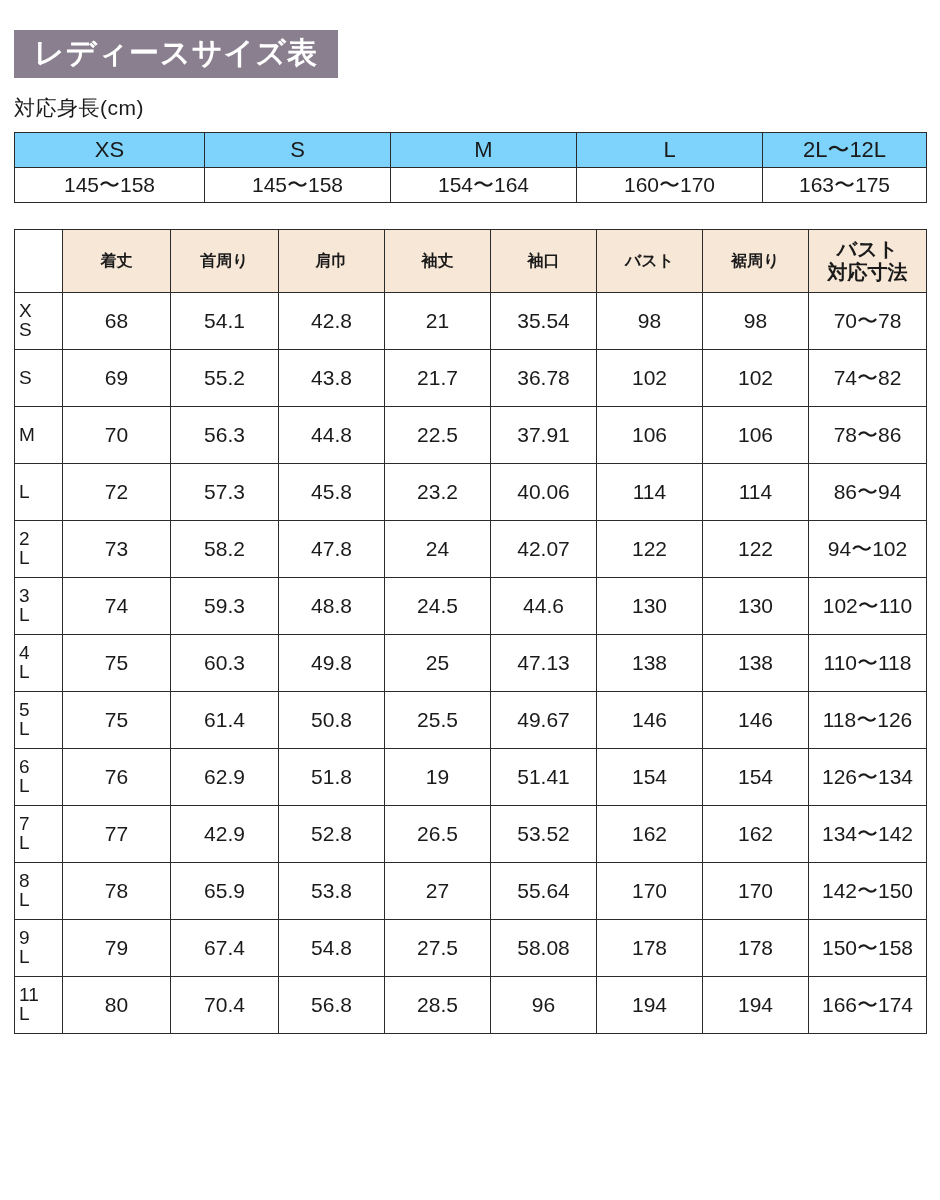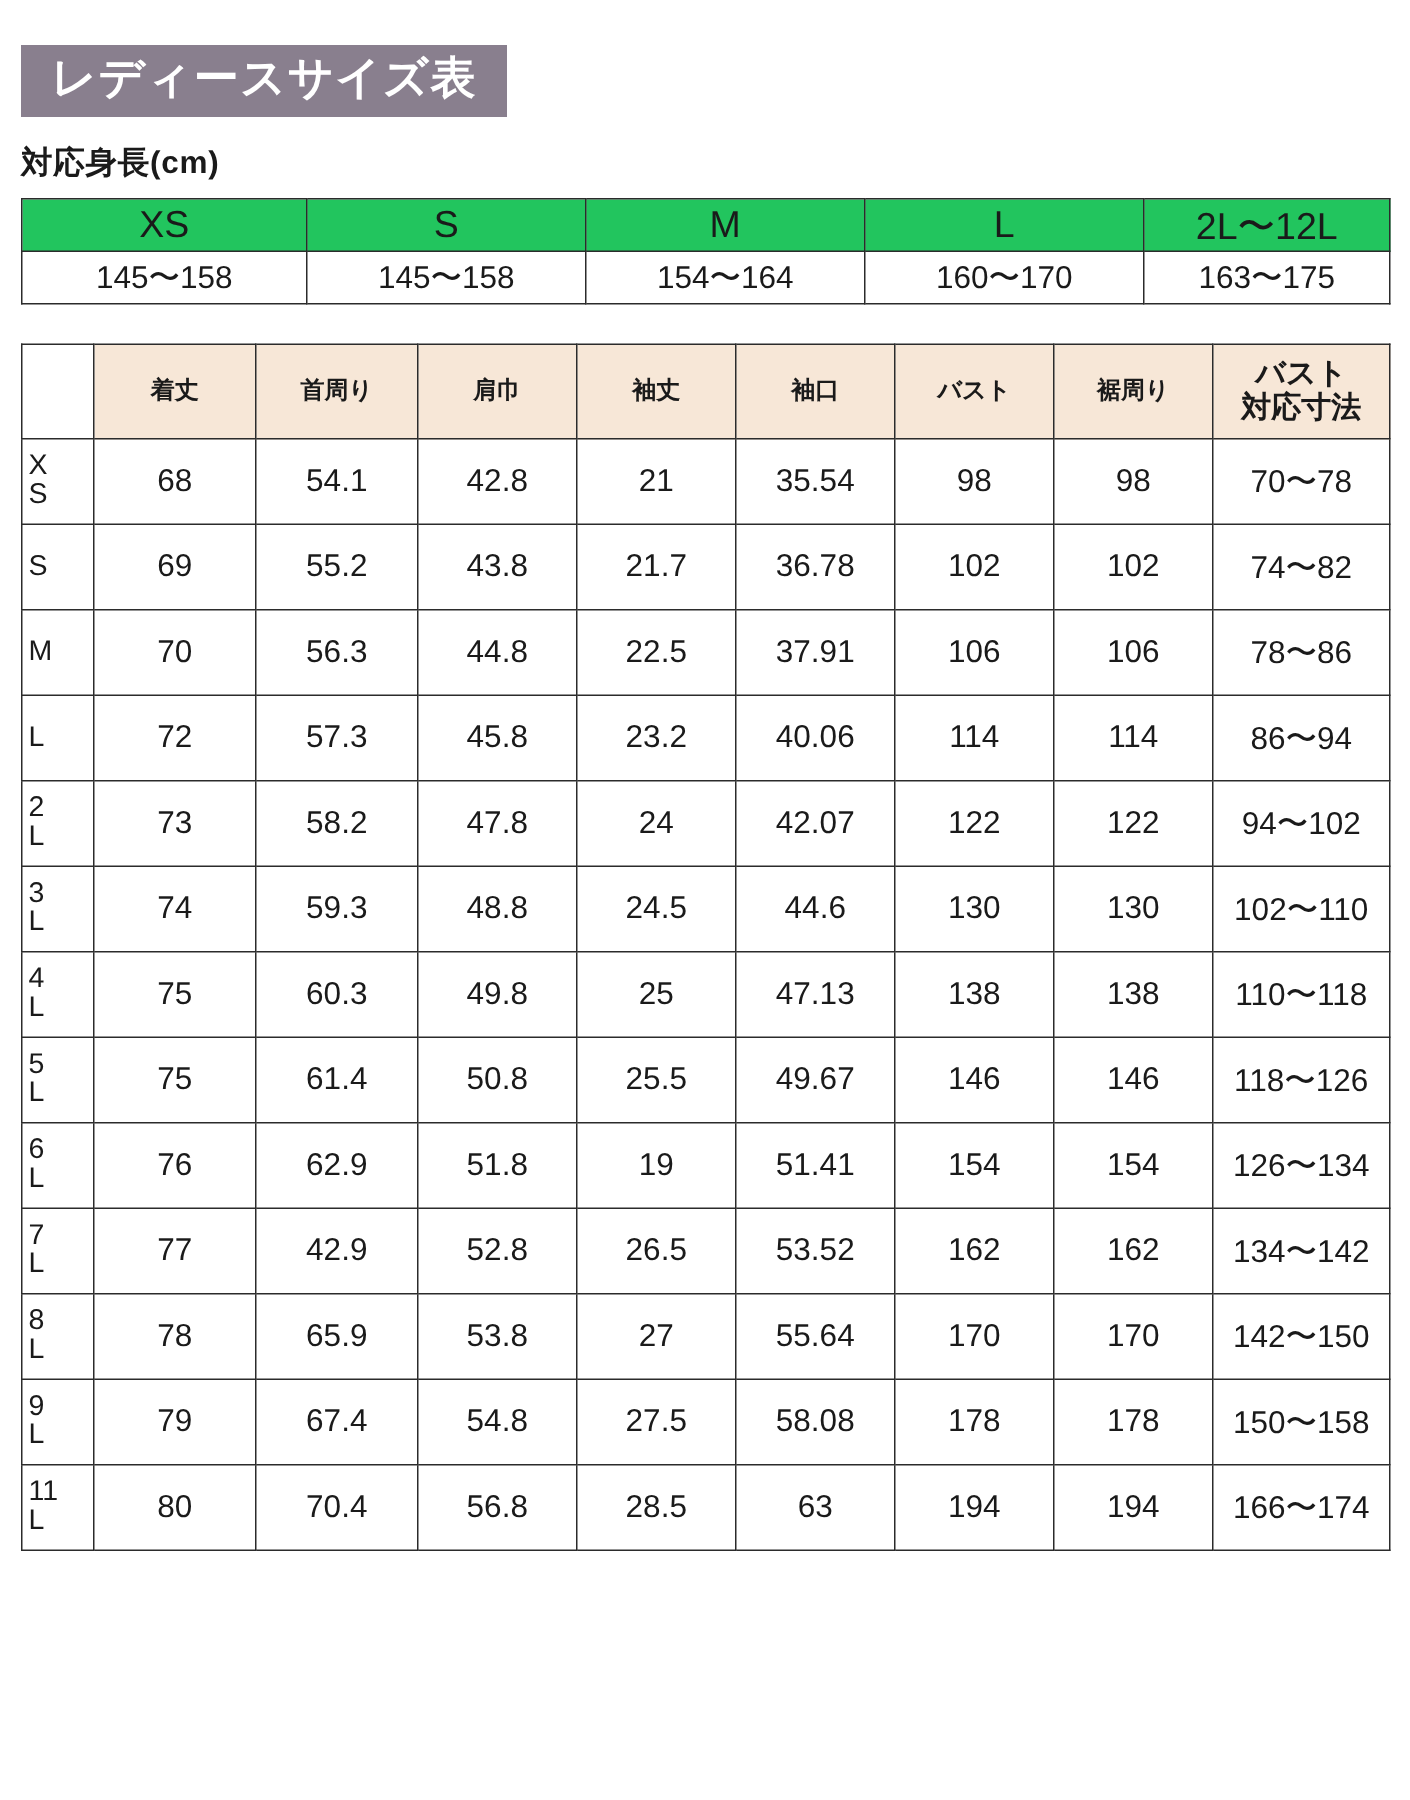--- a/index.html
+++ b/index.html
@@ -31,21 +31,21 @@
     font-size: 30px;
     font-weight: bold;
     letter-spacing: 1px;
     padding: 8px 20px 10px 20px;
     line-height: 1.0;
   }
 
   .subtitle {
     margin-top: 16px;
     font-size: 21px;
-    font-weight: bold;
+    font-weight: normal;
     letter-spacing: 0.5px;
   }
 
   
   table {
     border-collapse: collapse;
     table-layout: fixed;
     width: 912px;
   }
   table td, table th {
@@ -55,23 +55,23 @@
     font-size: 20px;
     color: #1a1a1a;
     padding: 0;
   }
 
   
   .height-table {
     margin-top: 10px;
   }
   .height-table th {
-    background: #22c55e;
+    background: #7dd3fc;
     height: 34px;
-    font-size: 25px;
+    font-size: 22px;
   }
   .height-table td {
     height: 34px;
     font-size: 21px;
     background: #ffffff;
   }
 
   
   .meas-wrap {
     margin-top: 26px;
@@ -314,21 +314,21 @@
             <td>178</td>
             <td>150〜158</td>
           </tr>
           <tr>
             <td class="size-cell"><span class="sz">11
 L</span></td>
             <td>80</td>
             <td>70.4</td>
             <td>56.8</td>
             <td>28.5</td>
-            <td>63</td>
+            <td>96</td>
             <td>194</td>
             <td>194</td>
             <td>166〜174</td>
           </tr>
         </tbody>
     </table>
   </div>
 
 </div>
 

